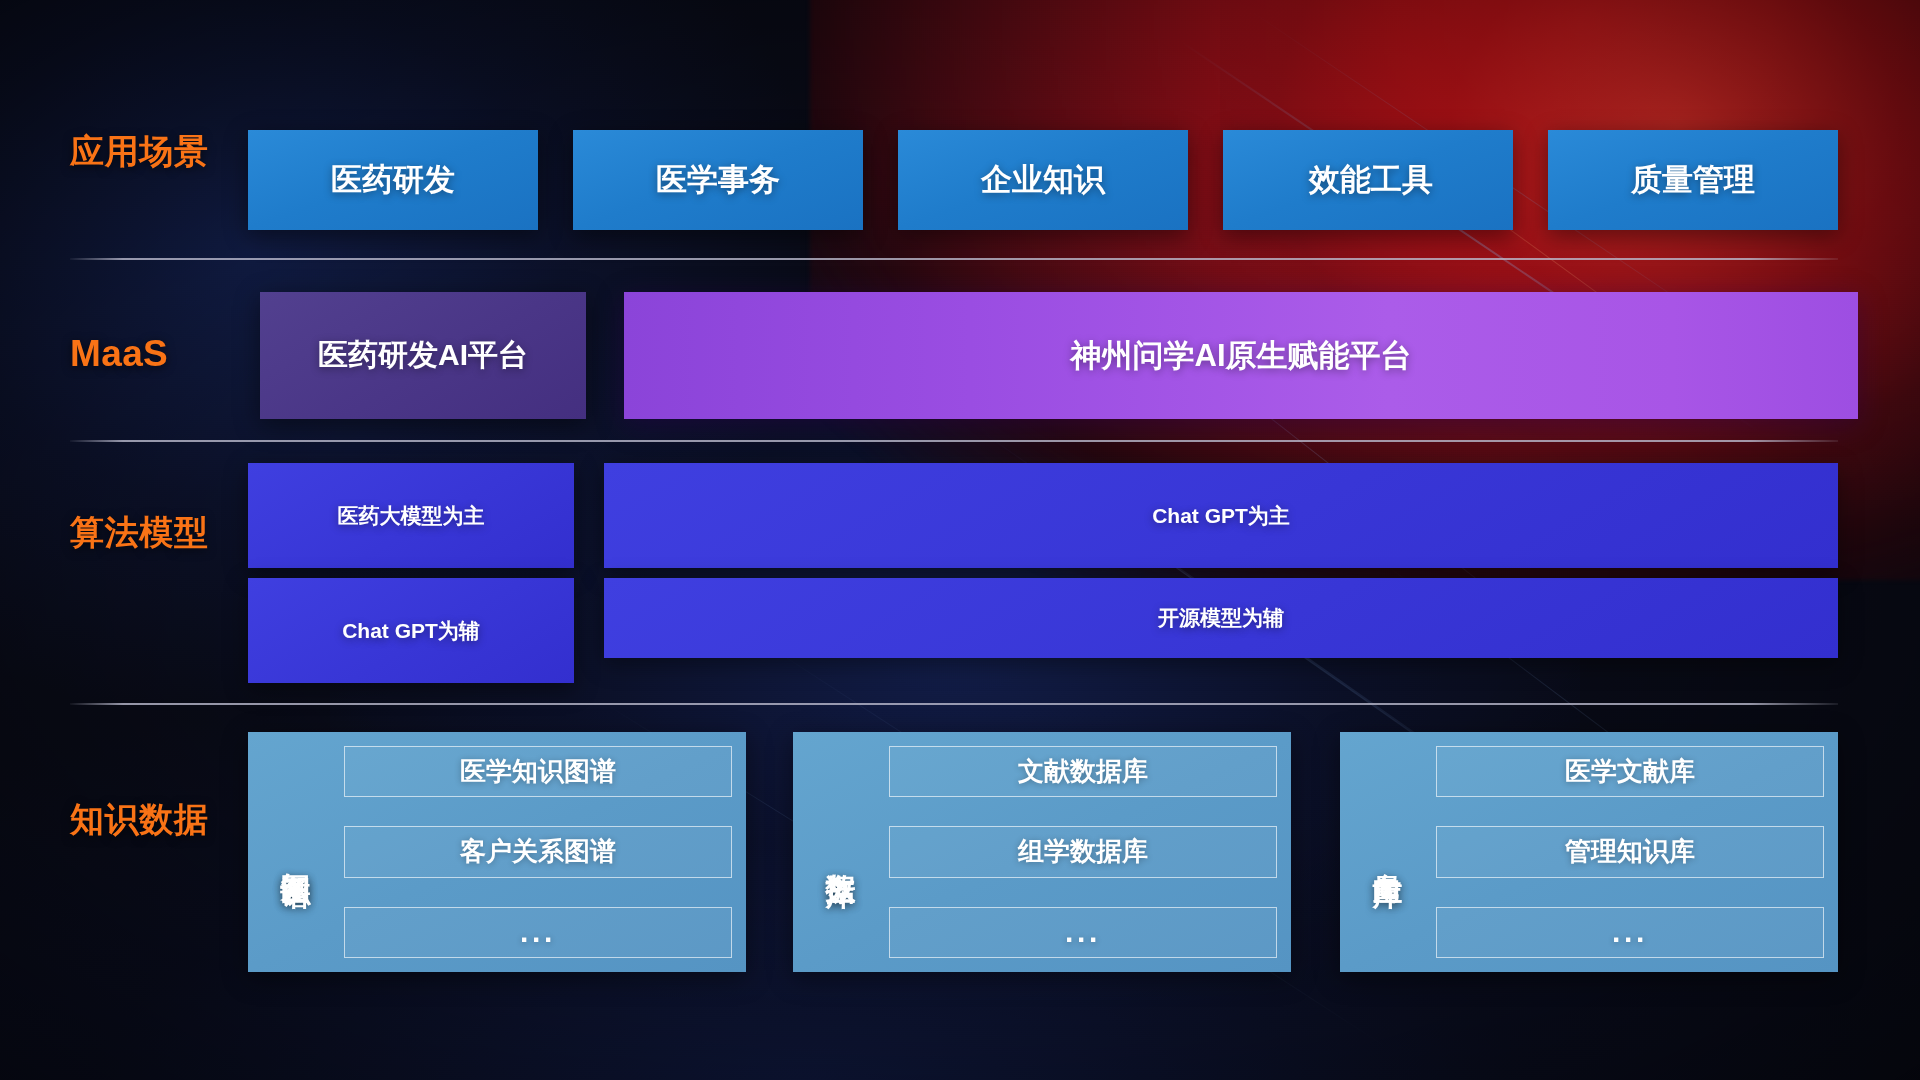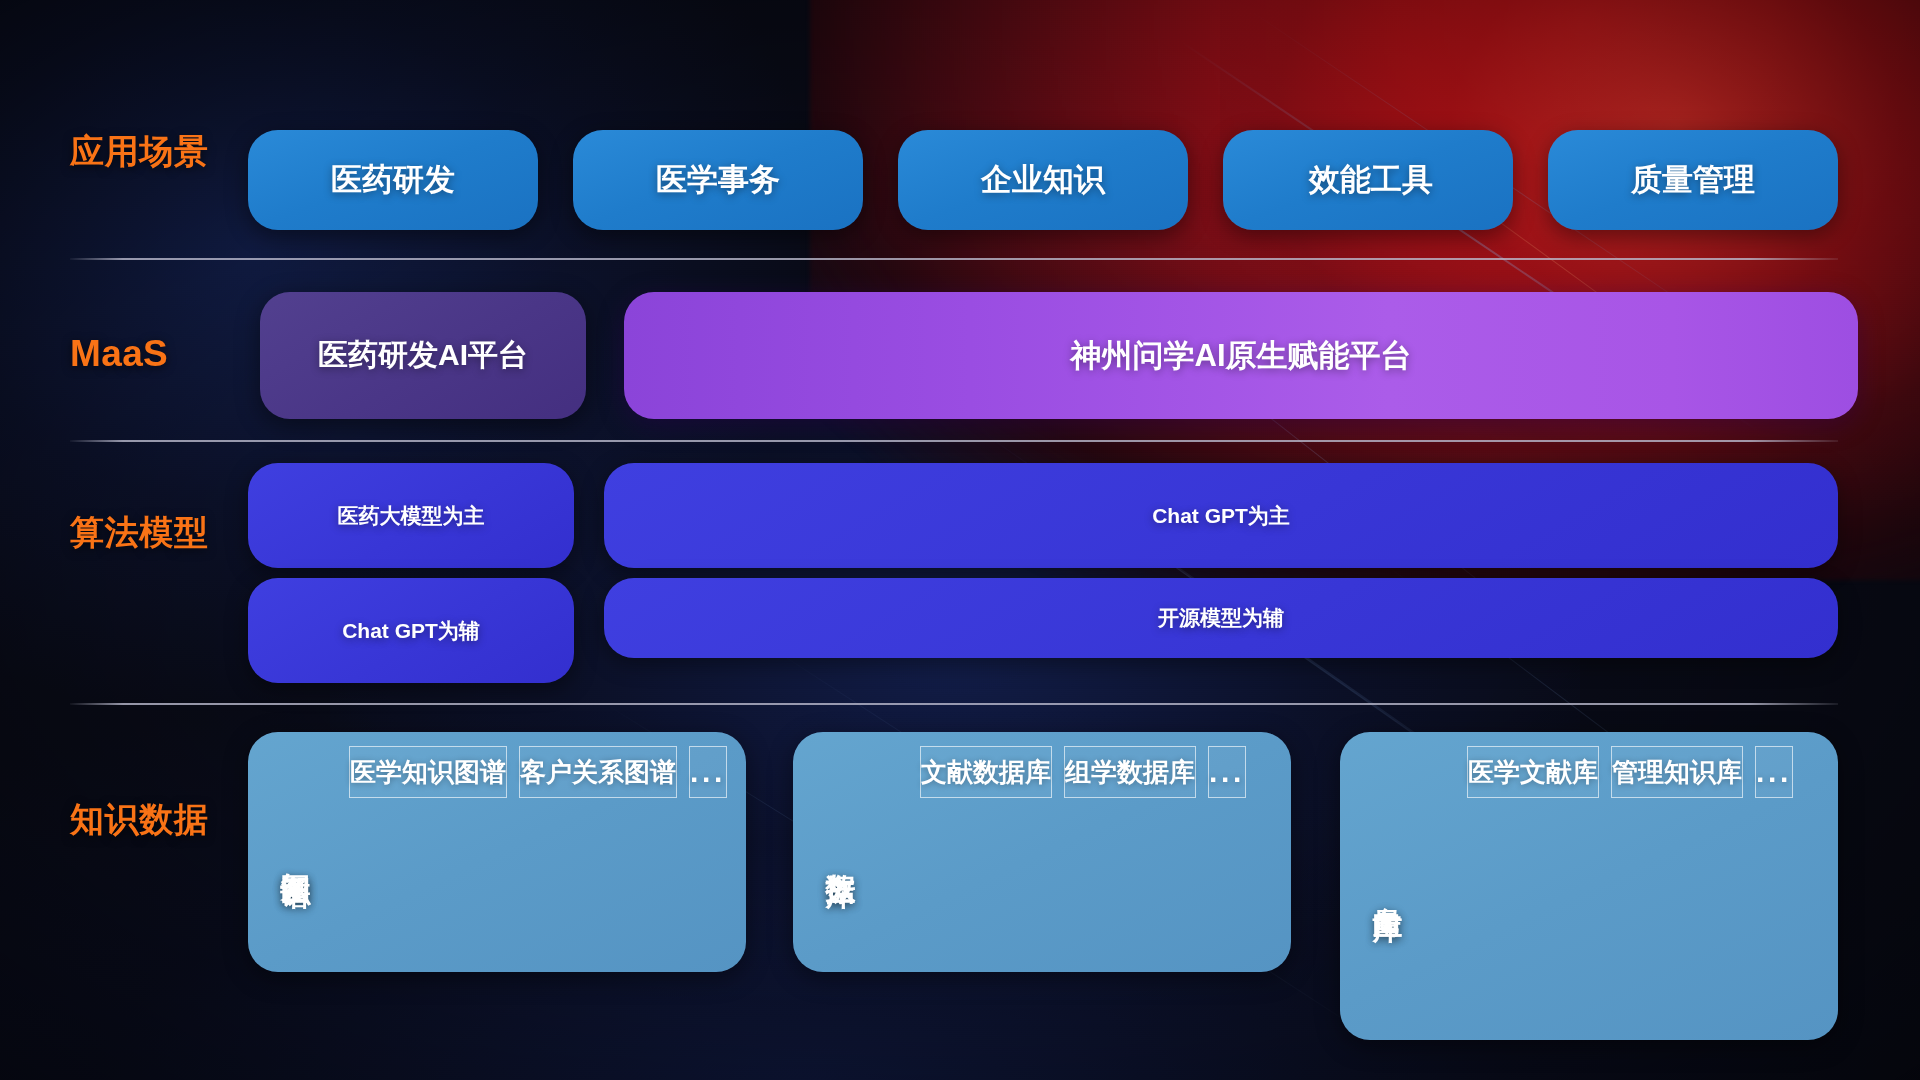--- a/index.html
+++ b/index.html
@@ -82,21 +82,20 @@
 
   
   .card {
     position: absolute; display: flex; align-items: center; justify-content: center;
     color: #fff; font-weight: 700; text-align: center;
     text-shadow: 0 2px 8px rgba(0,0,0,.40);
   }
   .dots-tex {
     background-image: radial-gradient(rgba(255,255,255,.14) .9px, rgba(0,0,0,0) 1.2px);
     background-size: 7px 7px;
-    border-radius: 30px;
   }
 
   
   .app-card {
     background: linear-gradient(160deg, #2a8ad8 0%, #1f7ccb 48%, #1a72c2 100%);
     font-size: 31px;
     box-shadow: 0 6px 22px rgba(0,0,0,.42);
   }
   
   .maas-left {
@@ -122,21 +121,21 @@
     background: linear-gradient(155deg, #64a5cf 0%, #5b9bc8 50%, #5594c3 100%);
     box-shadow: 0 6px 24px rgba(0,0,0,.42);
     padding: 14px 14px 14px 0;
   }
   .kd-vlabel {
     flex: 0 0 96px; display: flex; align-items: center; justify-content: center;
     color: #fff; font-weight: 700; font-size: 30px; line-height: 1.04;
     writing-mode: vertical-rl; letter-spacing: .05em;
     text-shadow: 0 2px 8px rgba(0,0,0,.35);
   }
-  .kd-items { flex: 1 1 auto; display: flex; justify-content: center; gap: 12px; }
+  .kd-items { flex: 1 1 auto; display: flex; flex-direction: column; gap: 29px; }
   .kd-item {
     height: 52px; display: flex; align-items: center; justify-content: center;
     border: 1px solid rgba(255,255,255,.62);
     color: #fff; font-weight: 700; font-size: 26px;
     text-shadow: 0 1px 6px rgba(0,0,0,.30);
     background: rgba(255,255,255,.045);
   }
   .kd-item.ellipsis { font-size: 30px; letter-spacing: .12em; }
 </style>
 </head>
@@ -226,21 +225,21 @@
 
   <div class="kd-group dots-tex" style="left:793px;top:732px;width:498px;height:240px;">
     <div class="kd-vlabel">数据库</div>
     <div class="kd-items">
       <div class="kd-item">文献数据库</div>
       <div class="kd-item">组学数据库</div>
       <div class="kd-item ellipsis">...</div>
     </div>
   </div>
 
-  <div class="kd-group dots-tex" style="left:1340px;top:732px;width:498px;height:308px;">
+  <div class="kd-group dots-tex" style="left:1340px;top:732px;width:498px;height:240px;">
     <div class="kd-vlabel">向量库</div>
     <div class="kd-items">
       <div class="kd-item">医学文献库</div>
       <div class="kd-item">管理知识库</div>
       <div class="kd-item ellipsis">...</div>
     </div>
   </div>
 
 </div>
 

